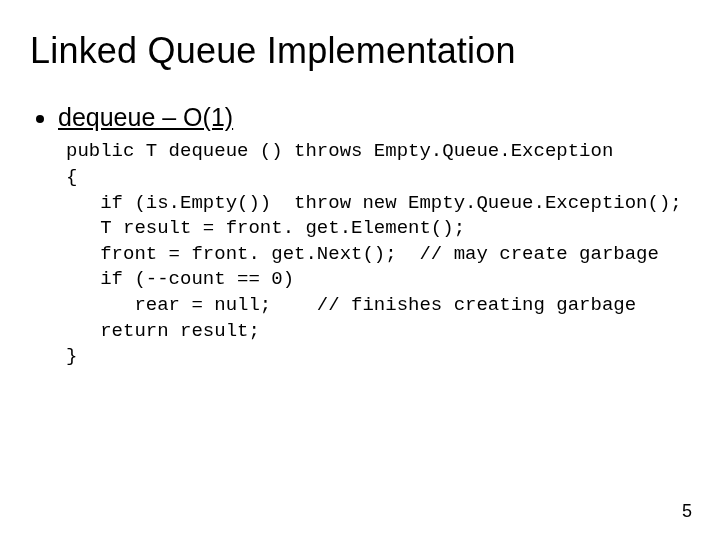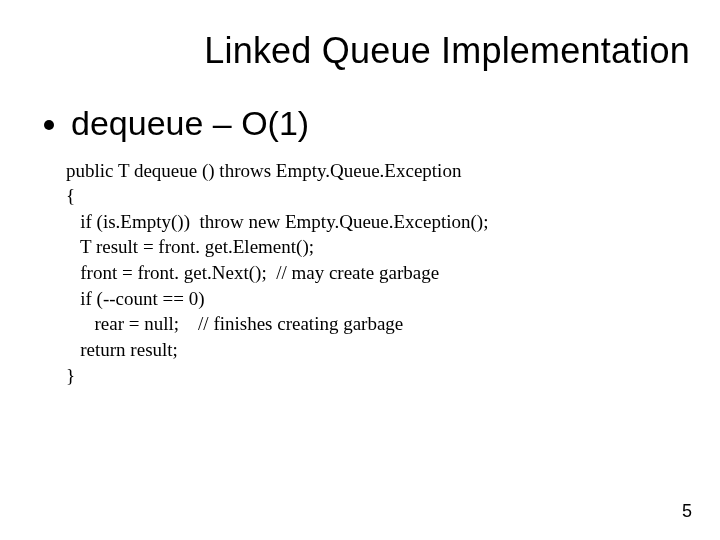--- a/index.html
+++ b/index.html
@@ -15,36 +15,37 @@
   .slide {
     box-sizing: border-box;
     width: 720px;
     height: 540px;
     padding: 20px 30px 20px 30px;
     position: relative;
   }
   .title {
     font-size: 36px;
     font-weight: 400;
-    text-align: right;
+    text-align: left;
     margin: 10px 0 30px 0;
     letter-spacing: 0.2px;
   }
   ul.bullets {
     list-style: disc;
     padding-left: 28px;
-    margin: 13px;
-    font-size: 34px;
+    margin: 0;
+    font-size: 25px;
+    text-decoration: underline;
   }
   ul.bullets > li {
     margin-bottom: 4px;
     line-height: 1.25;
   }
   pre.code {
-    font-family: Liberation Serif, serif;
+    font-family: Liberation Mono, monospace;
     font-size: 19px;
     line-height: 1.35;
     white-space: pre;
     margin: 6px 0 18px 36px;
   }
   .pagenum {
     position: absolute;
     right: 28px;
     bottom: 18px;
     font-size: 18px;

